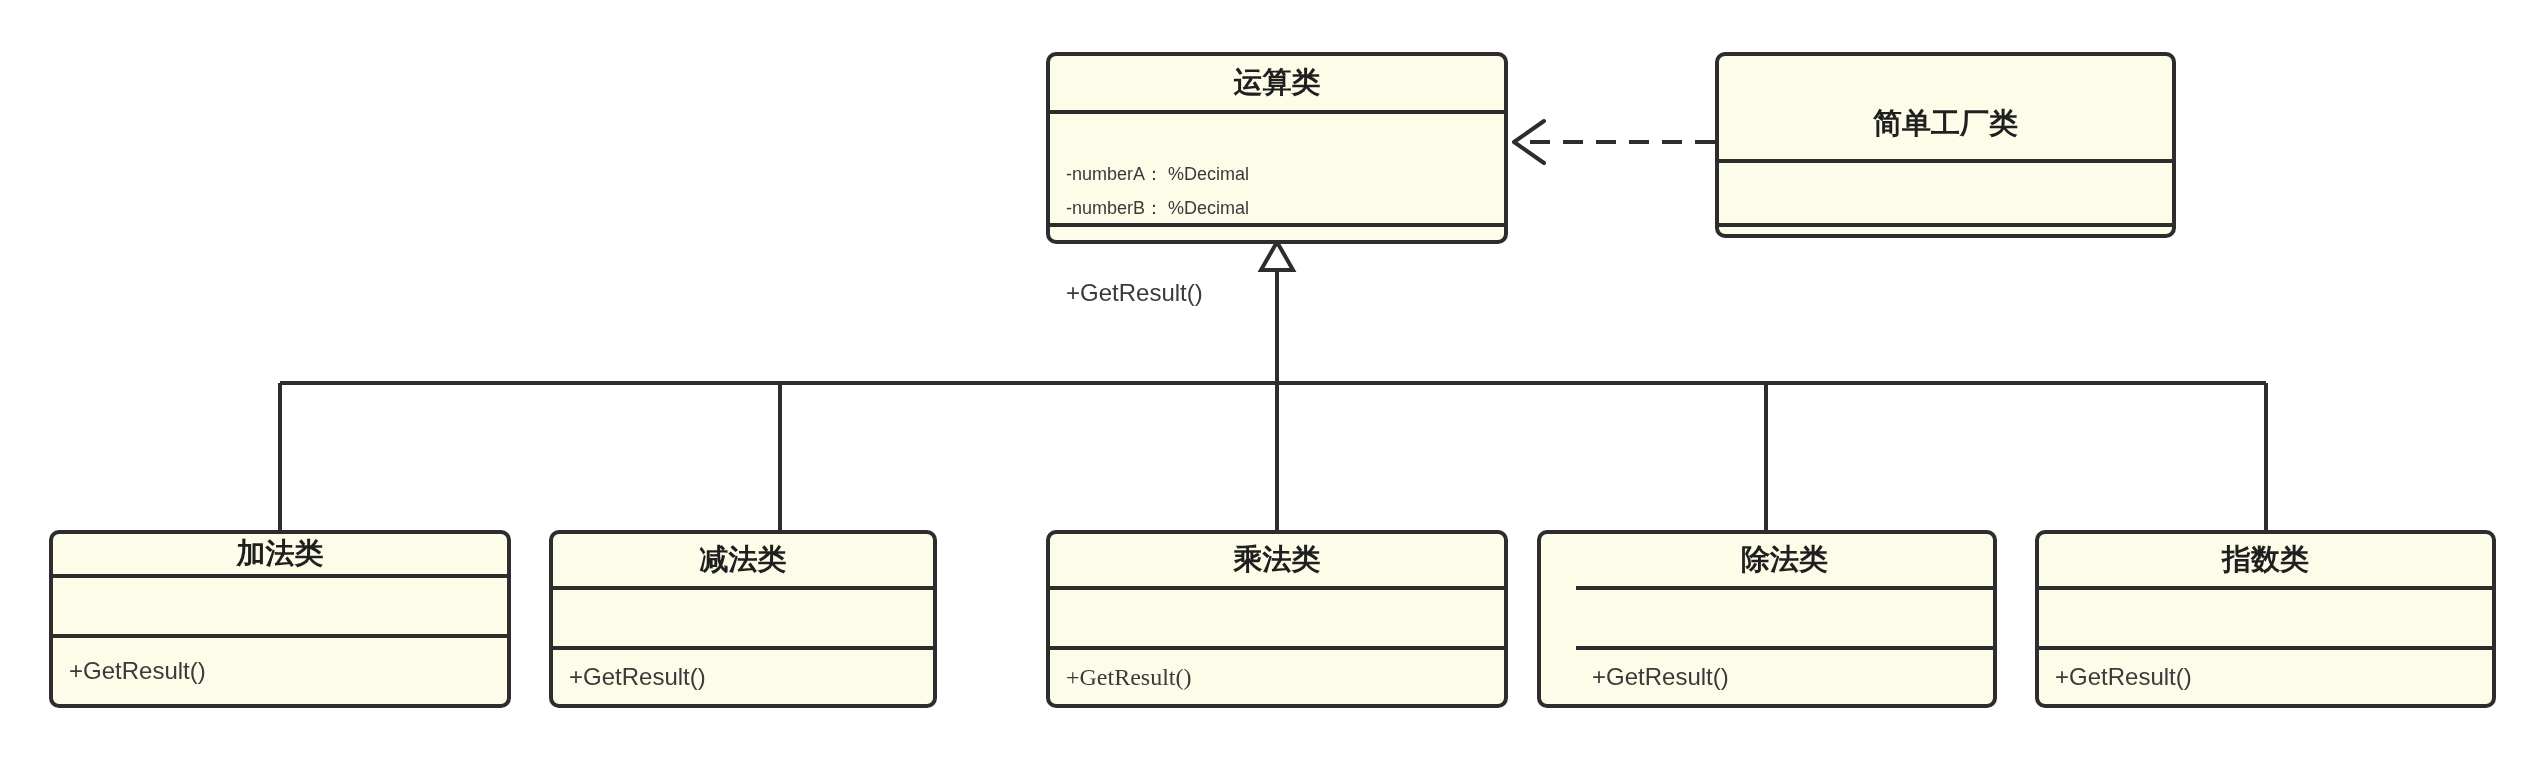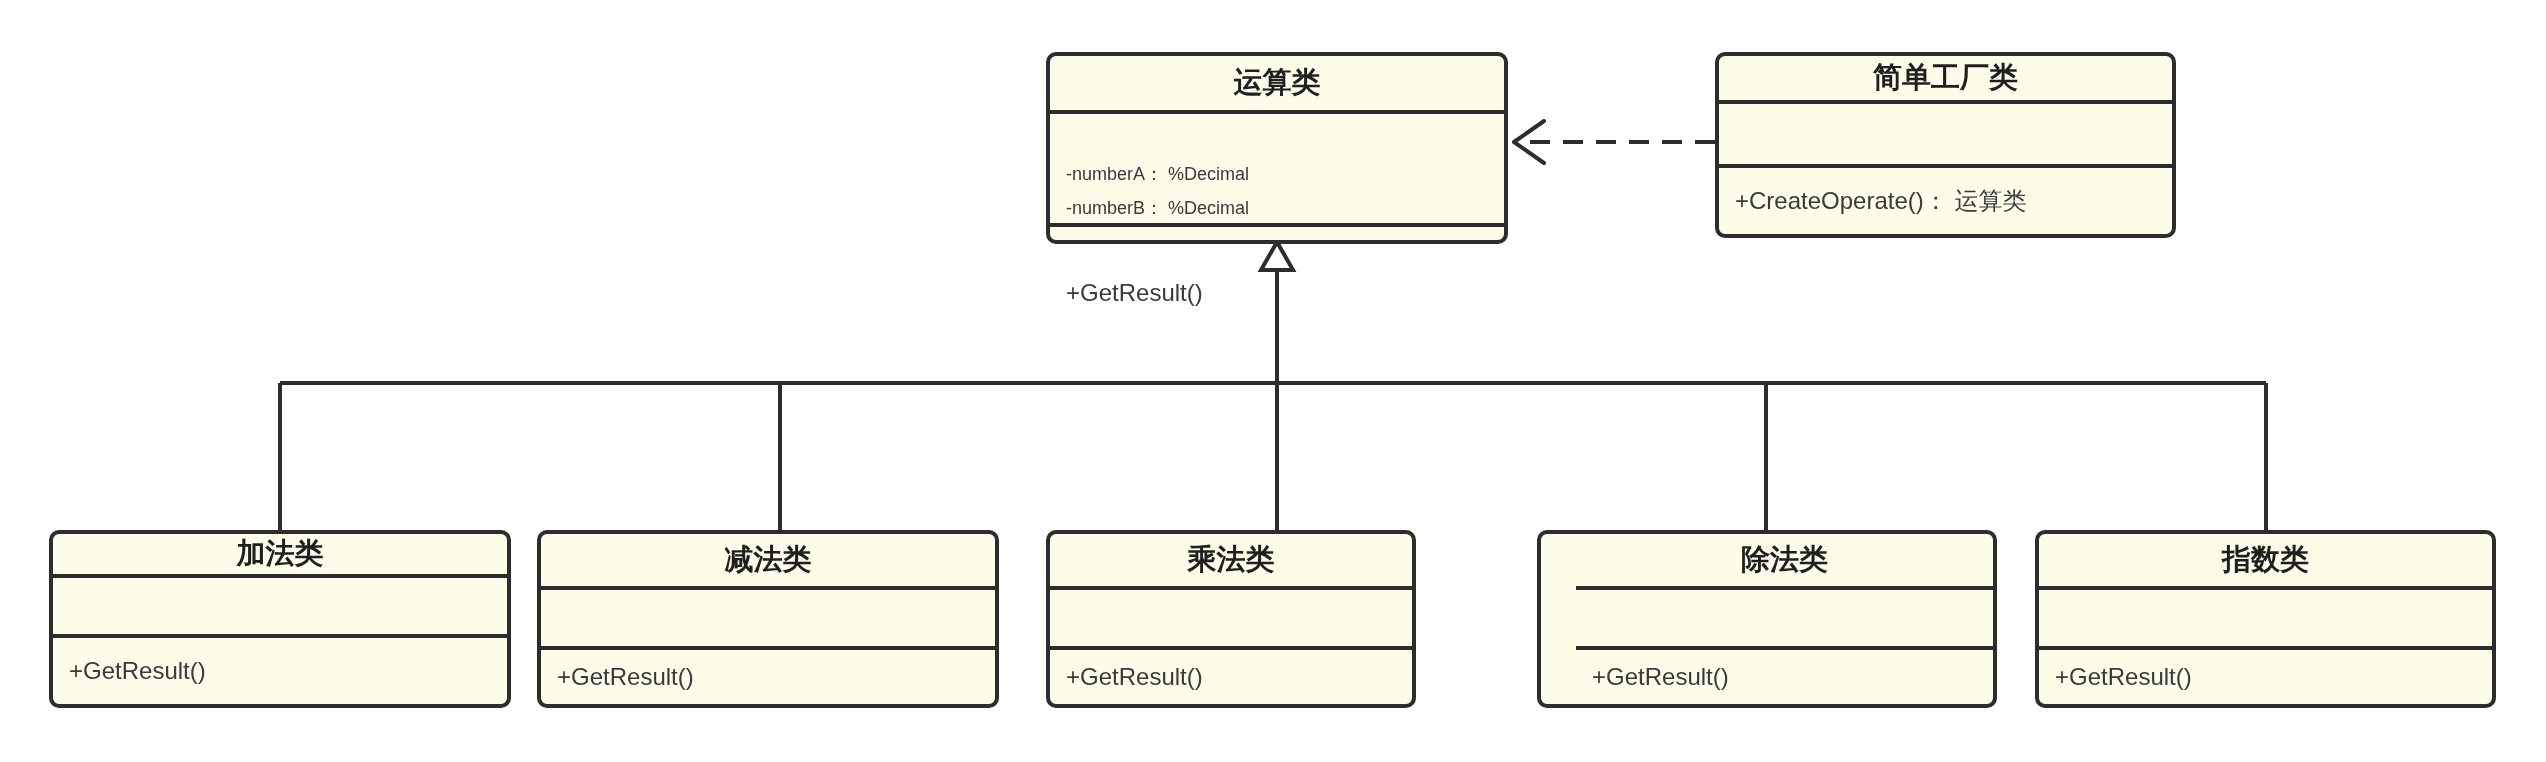--- a/index.html
+++ b/index.html
@@ -87,50 +87,47 @@
     <div class="uml-attrs" style="height:68px;">
       <div>-numberA： %Decimal</div>
       <div>-numberB： %Decimal</div>
     </div>
     <div class="uml-methods">
       <div>+GetResult()</div>
     </div>
   </div>
 
   <div class="uml-class" style="left:1715px;top:52px;width:461px;height:186px;">
-    <div class="uml-title" style="height:48px;">
+    <div class="uml-title" style="height:74px;margin-top:33px;">
       <span>简单工厂类</span>
     </div>
     <div class="uml-attrs" style="height:64px;"></div>
-    <div class="uml-methods">
-      <div>+CreateOperate()： 运算类</div>
-    </div>
   </div>
 
   <div class="uml-class" style="left:49px;top:530px;width:462px;height:178px;">
     <div class="uml-title" style="height:44px;">
       <span>加法类</span>
     </div>
     <div class="uml-attrs" style="height:60px;"></div>
     <div class="uml-methods">
       <div>+GetResult()</div>
     </div>
   </div>
 
-  <div class="uml-class" style="left:537px;top:530px;width:462px;height:178px;">
+  <div class="uml-class" style="left:549px;top:530px;width:388px;height:178px;">
     <div class="uml-title" style="height:56px;">
       <span>减法类</span>
     </div>
     <div class="uml-attrs" style="height:60px;"></div>
     <div class="uml-methods">
       <div>+GetResult()</div>
     </div>
   </div>
 
-  <div class="uml-class" style="left:1046px;top:530px;width:370px;height:178px;">
+  <div class="uml-class" style="left:1046px;top:530px;width:462px;height:178px;font-family:Liberation Serif, serif;">
     <div class="uml-title" style="height:56px;">
       <span>乘法类</span>
     </div>
     <div class="uml-attrs" style="height:60px;"></div>
     <div class="uml-methods">
       <div>+GetResult()</div>
     </div>
   </div>
 
   <div class="uml-class" style="left:1537px;top:530px;width:460px;height:178px;padding-left:35px;">

